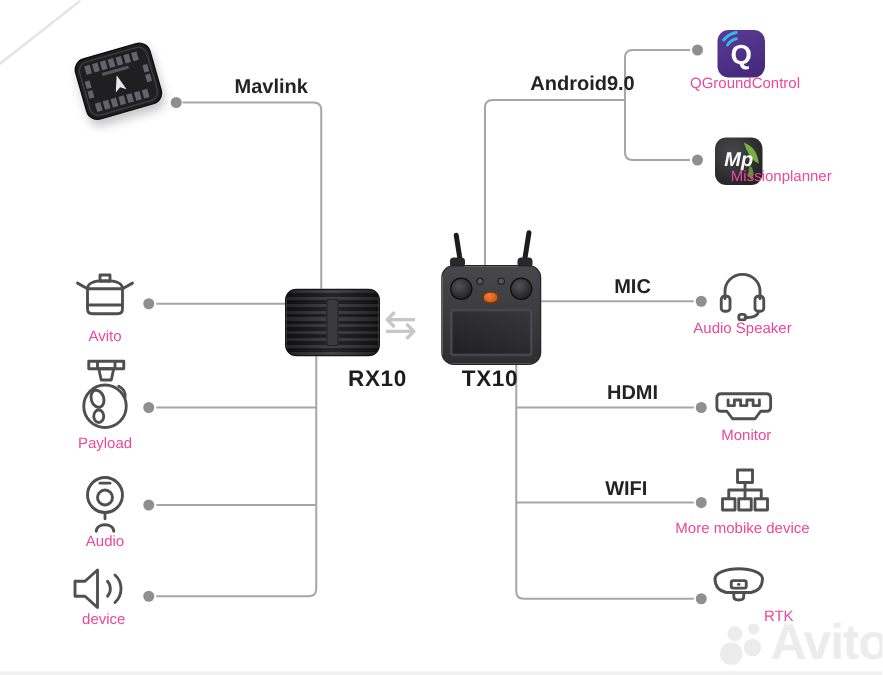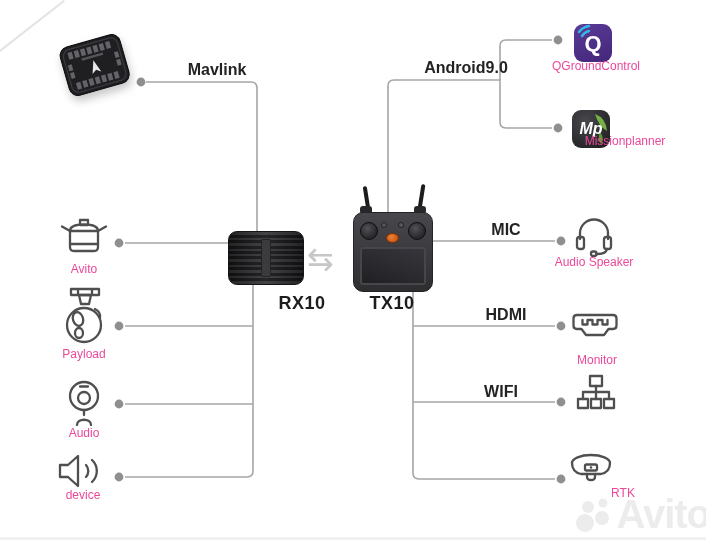--- a/index.html
+++ b/index.html
@@ -216,29 +216,30 @@
     <rect x="30" y="22" width="7" height="12" rx="2.5"></rect>
     <path d="M33 34 q-1 5 -9 5 h-2"></path>
     <rect x="17" y="36.5" width="5.5" height="4.5" rx="2"></rect>
   </svg>
   <div class="caption" style="left:594px;top:255px;">Audio Speaker</div>
 
   <svg class="oicon" style="left:570px;top:312px;" width="50" height="28" viewBox="0 0 50 28">
     <path d="M7 3 h36 q3.5 0 3.5 3.5 v7 q0 3.5 -3.5 3.5 h-4.5 l-4.5 6 h-18 l-4.5 -6 h-4.5 q-3.5 0 -3.5 -3.5 v-7 q0 -3.5 3.5 -3.5 z"></path>
     <path d="M12.5 8 v4.5 h5 v-4.5 h5 v4.5 h5 v-4.5 h5 v4.5 h5 v-4.5" stroke-width="2"></path>
   </svg>
-  <div class="caption" style="left:597px;top:353px;">Monitor</div>
+  <div class="caption" style="left:597px;top:341px;">Monitor</div>
 
   <svg class="oicon" style="left:576px;top:374px;" width="40" height="40" viewBox="0 0 40 40">
     <rect x="14" y="2" width="12" height="10"></rect>
     <path d="M20 12 v6 M7 18 h26 M7 18 v7 M20 18 v7 M33 18 v7" stroke-width="2"></path>
     <rect x="2" y="25" width="10" height="9"></rect>
     <rect x="15" y="25" width="10" height="9"></rect>
     <rect x="28" y="25" width="10" height="9"></rect>
   </svg>
+  <div class="caption wrap" style="left:594px;top:415px;">More mobike device</div>
 
   <svg class="oicon" style="left:568px;top:452px;" width="46" height="36" viewBox="0 0 46 36">
     <path d="M4 11 a19 8 0 0 1 38 0"></path>
     <path d="M4 11 q0 9 9 11 h20 q9 -2 9 -11"></path>
     <rect x="17" y="12.5" width="12" height="6" rx="1.5" stroke-width="2"></rect>
     <path d="M22.8 15.5 h0.4" stroke-width="2.6"></path>
     <path d="M19 22 v3 q0 3 4 3 q4 0 4 -3 v-3"></path>
   </svg>
   <div class="caption" style="left:587px;top:486px;margin-left:36px;">RTK</div>
 

